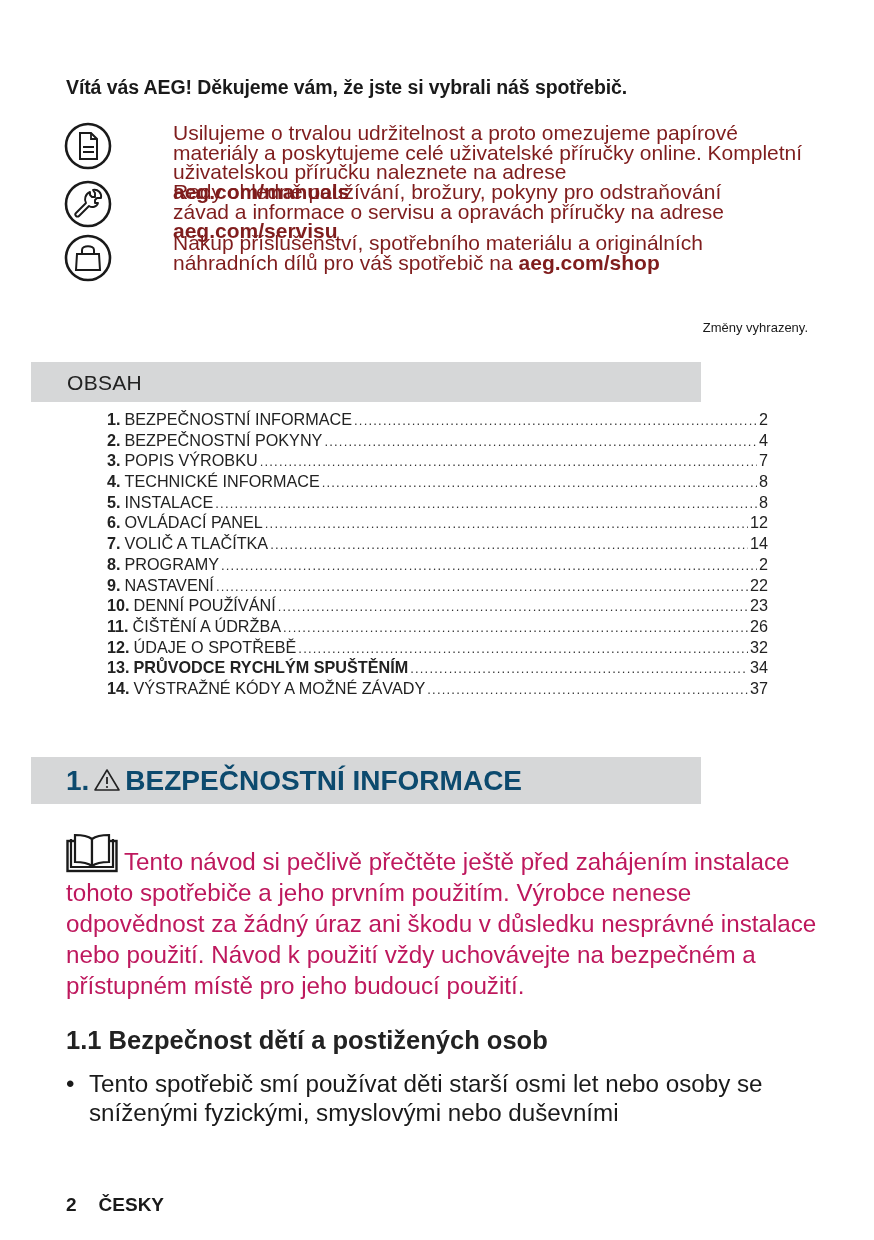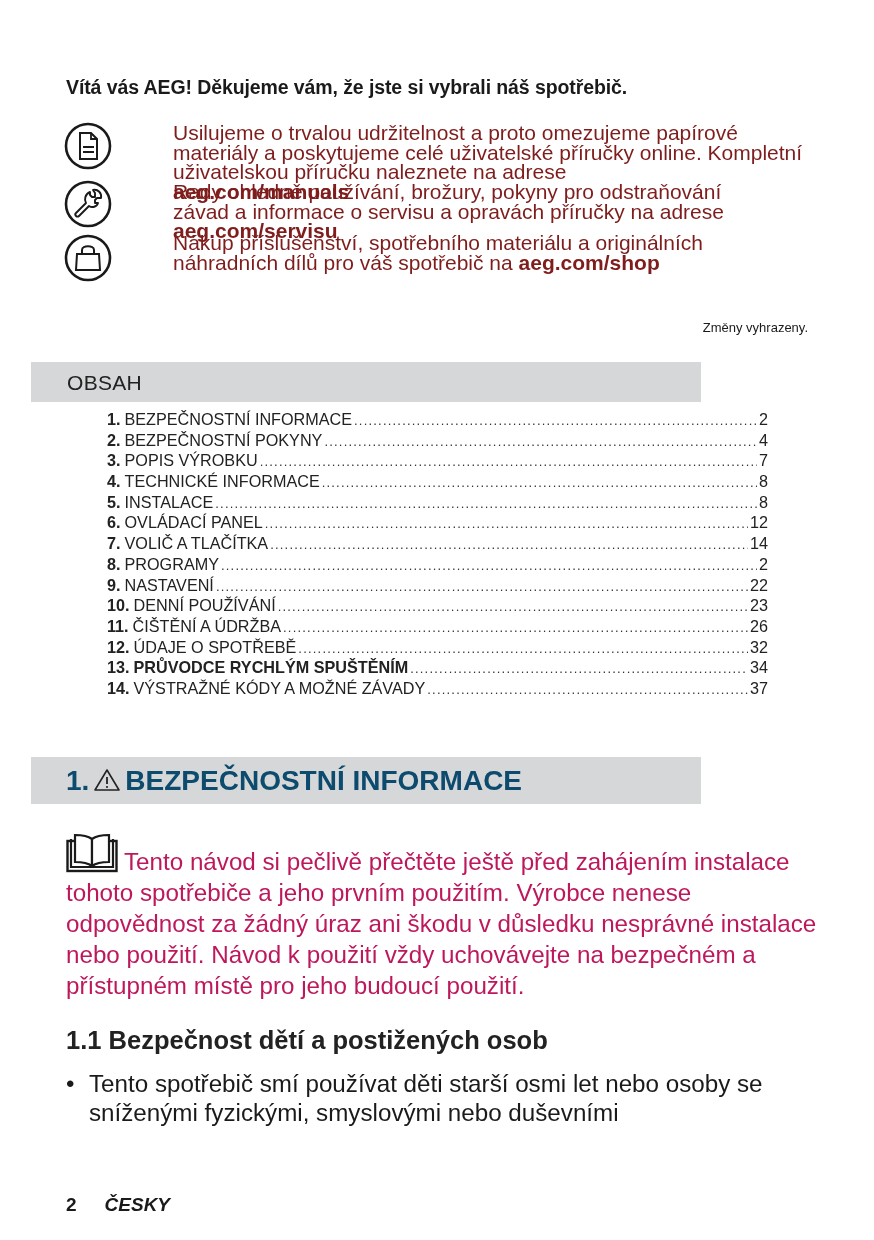--- a/index.html
+++ b/index.html
@@ -25,21 +25,21 @@
   .sec1 { top: 757px; height: 47px; }
   .sec1-title { position: absolute; left: 35px; top: 8px; font-size: 28px; font-weight: bold; color: #0c4a6e; }
   .sec1-title .warn { display: inline-block; width: 28px; height: 24px; vertical-align: -2px; margin: 0 4px; }
   .body-text { position: absolute; left: 66px; top: 833px; width: 760px; font-size: 24.2px; line-height: 31px; color: #be185d; }
   .book { display: inline-block; width: 52px; height: 40px; vertical-align: -3px; margin-right: 6px; }
   .sub-h { position: absolute; left: 66px; top: 1026px; font-size: 25.5px; font-weight: bold; color: #222; }
   .bullet { position: absolute; left: 66px; top: 1069px; width: 760px; font-size: 24.2px; line-height: 29.3px; }
   .bullet .dot { position: absolute; left: 0; top: 0; }
   .bullet .txt { margin-left: 23px; }
   .footer { position: absolute; left: 66px; top: 1194px; font-size: 19px; font-weight: bold; }
-  .footer span + span { margin-left: 28px; font-style: italic; }
+  .footer span + span { margin-left: 22px; }
 </style>
 </head>
 <body>
 
 <div class="abs welcome">Vítá vás AEG! Děkujeme vám, že jste si vybrali náš spotřebič.</div>
 
 <svg class="icon" style="top:122px" viewBox="0 0 48 48">
   <circle cx="24" cy="24" r="22" fill="none" stroke="#1a1a1a" stroke-width="2.6"></circle>
   <path d="M16 11 H27 L33 17 V37 H16 Z" fill="none" stroke="#1a1a1a" stroke-width="2"></path>
   <path d="M27 11 V17 H33" fill="none" stroke="#1a1a1a" stroke-width="1.8"></path>

